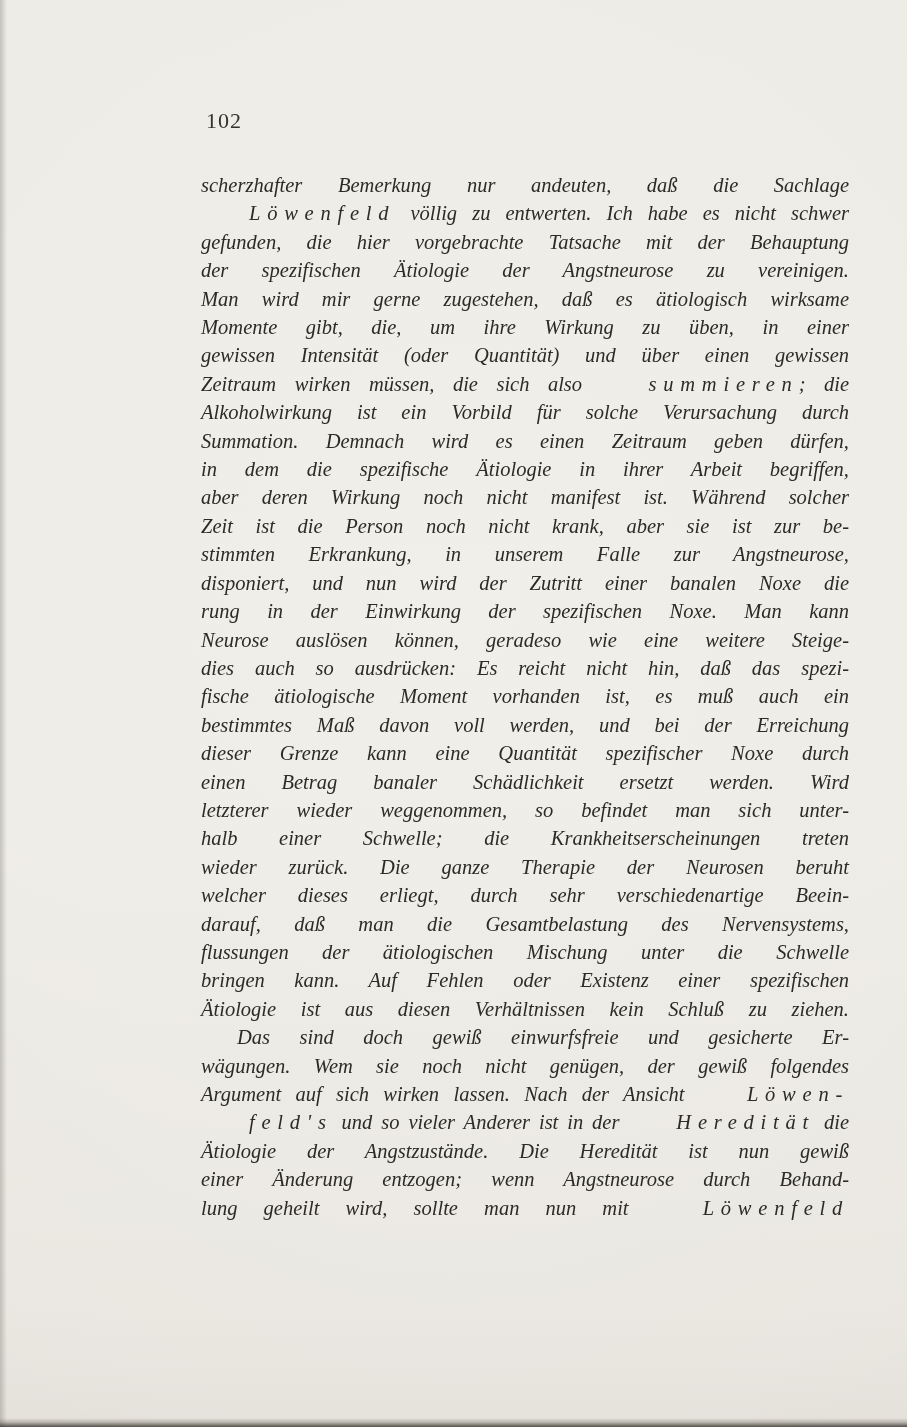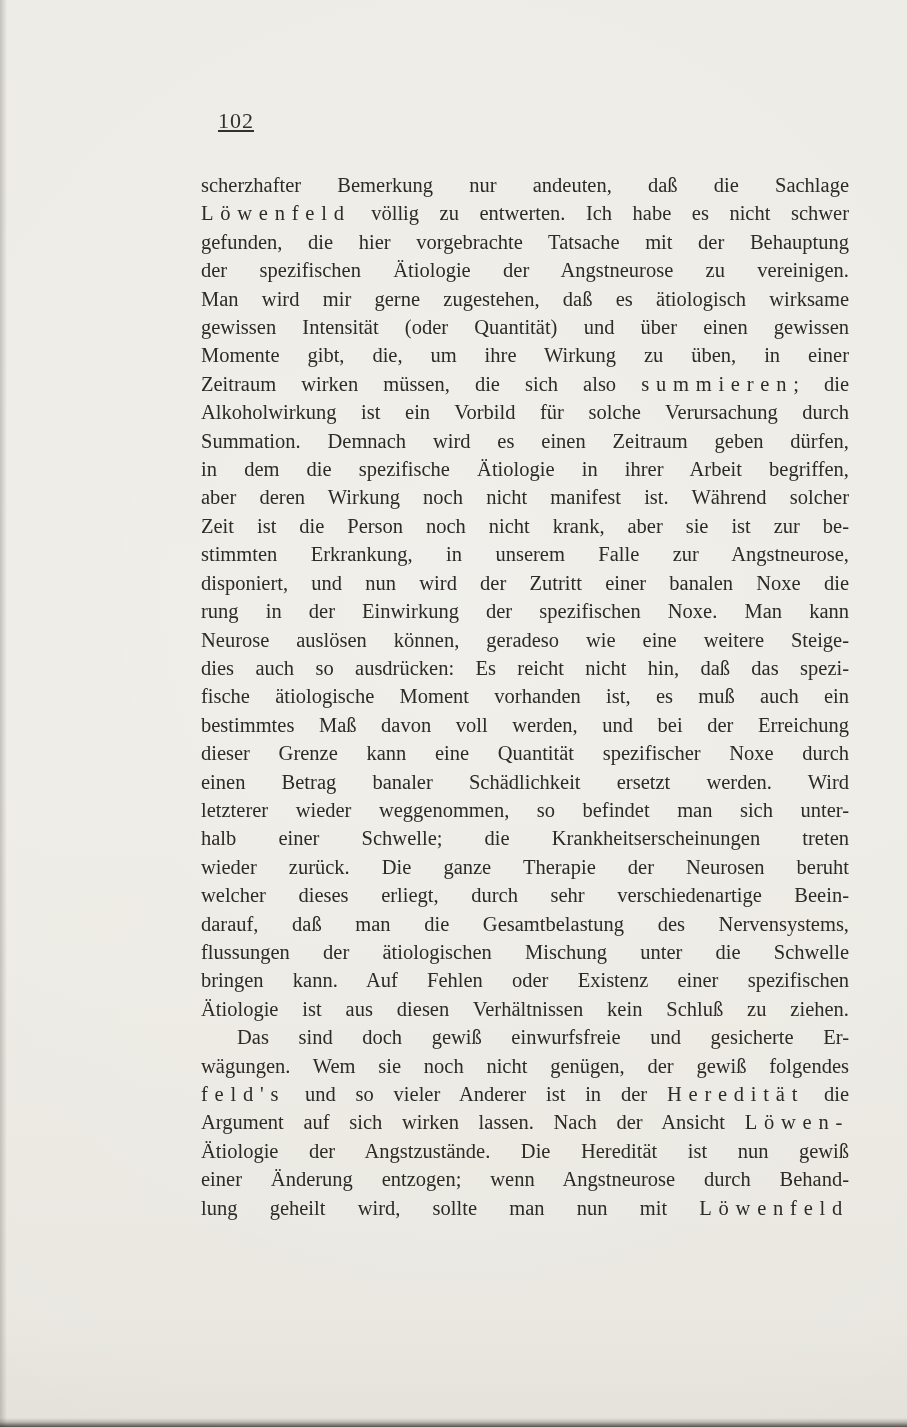--- a/index.html
+++ b/index.html
@@ -28,63 +28,63 @@
   }
   .scan-edge-bottom {
     position: absolute;
     left: 0; right: 0; bottom: 0;
     height: 9px;
     background: linear-gradient(180deg, rgba(70,65,58,0) 0%, rgba(70,65,58,0.25) 45%, rgba(45,42,38,0.78) 100%);
     pointer-events: none;
   }
   .page-number {
     position: absolute;
-    left: 218px;
+    left: 206px;
     top: 108px;
     font-size: 22px;
     letter-spacing: 1px;
     color: #33312c;
-    text-decoration: underline;
   }
   .text-block {
     position: absolute;
     left: 201px;
     top: 171px;
     width: 648px;
     font-size: 20.5px;
     line-height: 28.4px;
   }
-  .paragraph { margin: 0; }
+  .paragraph { margin: 0; font-style: italic; }
   .line {
     text-align: justify;
     text-align-last: justify;
     white-space: normal;
   }
   .line.indent {
     text-indent: 36px;
   }
   .sperr {
     letter-spacing: 0.33em;
+    margin-left: 48px;
   }
 </style>
 </head>
 <body>
 
 <div class="scan-page">
   <div class="scan-edge-left"></div>
   <div class="page-number">102</div>
   <div class="text-block">
       <div class="paragraph">
         <div class="line"><span>scherzhafter Bemerkung nur andeuten, daß die Sachlage</span></div>
         <div class="line"><span class="sperr">Löwenfeld</span><span> völlig zu entwerten. Ich habe es nicht schwer</span></div>
         <div class="line"><span>gefunden, die hier vorgebrachte Tatsache mit der Behauptung</span></div>
         <div class="line"><span>der spezifischen Ätiologie der Angstneurose zu vereinigen.</span></div>
         <div class="line"><span>Man wird mir gerne zugestehen, daß es ätiologisch wirksame</span></div>
+        <div class="line"><span>Momente gibt, die, um ihre Wirkung zu üben, in einer</span></div>
         <div class="line"><span>gewissen Intensität (oder Quantität) und über einen gewissen</span></div>
-        <div class="line"><span>Momente gibt, die, um ihre Wirkung zu üben, in einer</span></div>
         <div class="line"><span>Zeitraum wirken müssen, die sich also </span><span class="sperr">summieren</span><span>; die</span></div>
         <div class="line"><span>Alkoholwirkung ist ein Vorbild für solche Verursachung durch</span></div>
         <div class="line"><span>Summation. Demnach wird es einen Zeitraum geben dürfen,</span></div>
         <div class="line"><span>in dem die spezifische Ätiologie in ihrer Arbeit begriffen,</span></div>
         <div class="line"><span>aber deren Wirkung noch nicht manifest ist. Während solcher</span></div>
         <div class="line"><span>Zeit ist die Person noch nicht krank, aber sie ist zur be-</span></div>
         <div class="line"><span>stimmten Erkrankung, in unserem Falle zur Angstneurose,</span></div>
         <div class="line"><span>disponiert, und nun wird der Zutritt einer banalen Noxe die</span></div>
         <div class="line"><span>rung in der Einwirkung der spezifischen Noxe. Man kann</span></div>
         <div class="line"><span>Neurose auslösen können, geradeso wie eine weitere Steige-</span></div>
@@ -98,21 +98,21 @@
         <div class="line"><span>wieder zurück. Die ganze Therapie der Neurosen beruht</span></div>
         <div class="line"><span>welcher dieses erliegt, durch sehr verschiedenartige Beein-</span></div>
         <div class="line"><span>darauf, daß man die Gesamtbelastung des Nervensystems,</span></div>
         <div class="line"><span>flussungen der ätiologischen Mischung unter die Schwelle</span></div>
         <div class="line"><span>bringen kann. Auf Fehlen oder Existenz einer spezifischen</span></div>
         <div class="line"><span>Ätiologie ist aus diesen Verhältnissen kein Schluß zu ziehen.</span></div>
       </div>
       <div class="paragraph">
         <div class="line indent"><span>Das sind doch gewiß einwurfsfreie und gesicherte Er-</span></div>
         <div class="line"><span>wägungen. Wem sie noch nicht genügen, der gewiß folgendes</span></div>
+        <div class="line"><span>Argument auf sich wirken lassen. Nach der Ansicht </span><span class="sperr">Löwen-</span></div>
         <div class="line"><span class="sperr">feld's</span><span> und so vieler Anderer ist in der </span><span class="sperr">Heredität</span><span> die</span></div>
-        <div class="line"><span>Argument auf sich wirken lassen. Nach der Ansicht </span><span class="sperr">Löwen-</span></div>
         <div class="line"><span>Ätiologie der Angstzustände. Die Heredität ist nun gewiß</span></div>
         <div class="line"><span>einer Änderung entzogen; wenn Angstneurose durch Behand-</span></div>
         <div class="line"><span>lung geheilt wird, sollte man nun mit </span><span class="sperr">Löwenfeld</span></div>
       </div>
     </div>
   <div class="scan-edge-bottom"></div>
 </div>
 
 </body></html>

